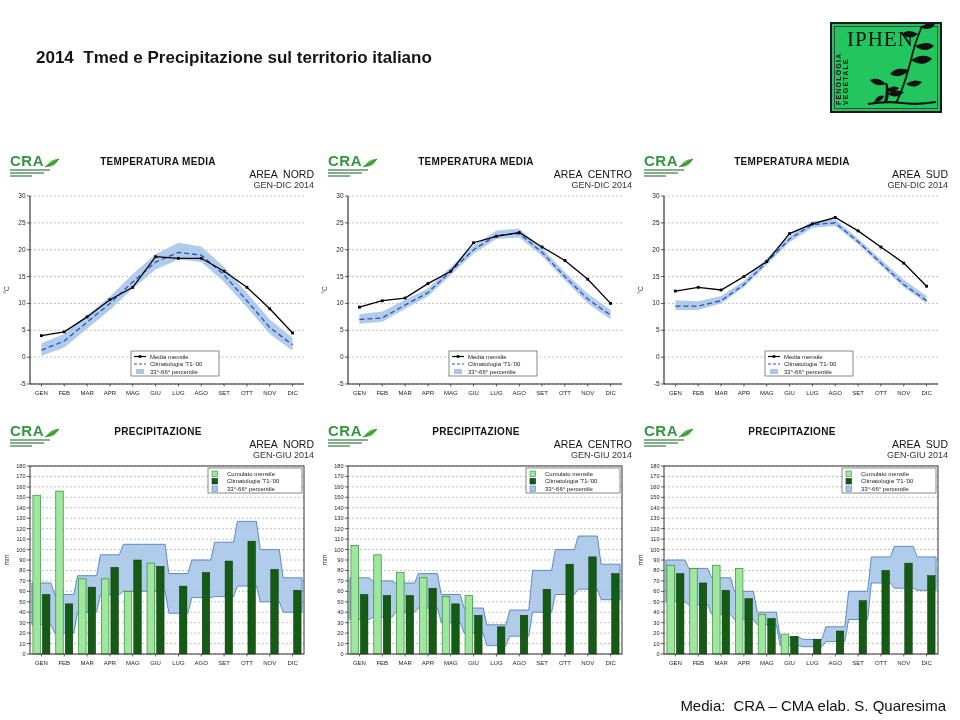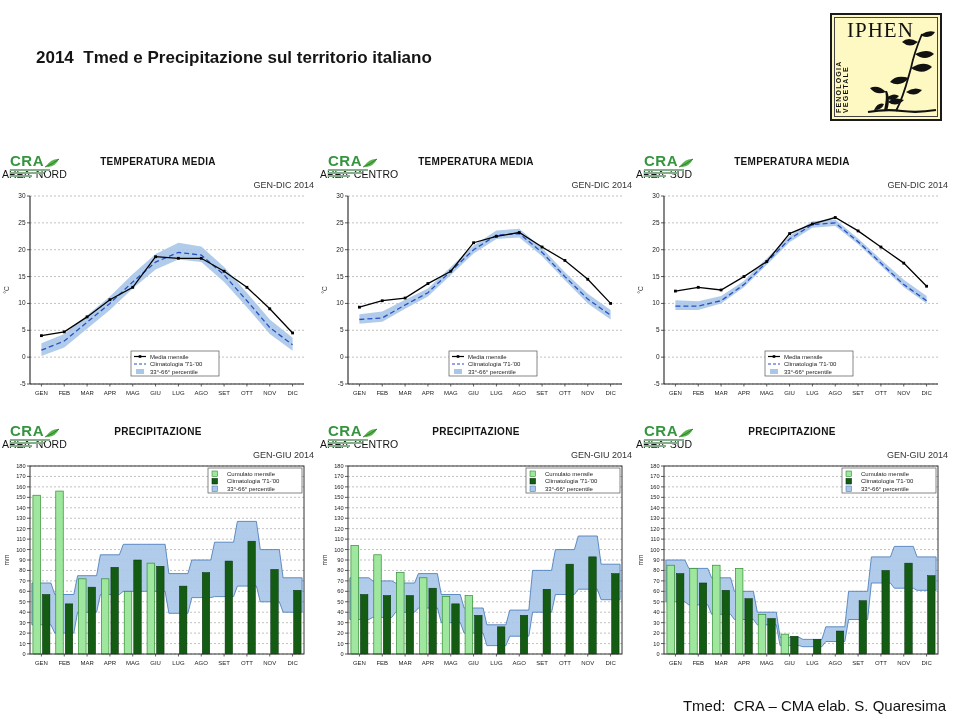--- a/index.html
+++ b/index.html
@@ -1,32 +1,32 @@
 <!DOCTYPE html>
 <html><head>
 <meta charset="utf-8">
 <style>
   html,body{margin:0;padding:0;}
   body{width:960px;height:720px;background:#ffffff;position:relative;overflow:hidden;
        font-family:"Liberation Sans",sans-serif;color:#141414;}
   .slide-title{position:absolute;left:36px;top:48px;font-size:17px;font-weight:bold;
        letter-spacing:0px;white-space:pre;margin:0;color:#141414;}
   
-  .iphen{position:absolute;right:18px;top:13px;width:112px;height:108px;border:2px solid #1a1a1a;
-       background:#fef9c3;box-sizing:border-box;}
+  .iphen{position:absolute;right:18px;top:22px;width:112px;height:91px;border:2px solid #1a1a1a;
+       background:#22c55e;box-sizing:border-box;}
   .iphen .inner{position:absolute;inset:2px;border:1px solid #444;}
   .iphen .vert{position:absolute;left:3px;bottom:6px;writing-mode:vertical-rl;transform:rotate(180deg);
        font-size:7px;font-weight:bold;letter-spacing:1.2px;color:#111;}
   .iphen .name{position:absolute;left:15px;top:3px;font-family:"Liberation Serif",serif;
        font-size:21px;letter-spacing:1px;color:#111;}
   .iphen svg{position:absolute;right:2px;bottom:3px;}
   
   .panel{position:absolute;width:312px;height:264px;}
   .ptitle{font-weight:bold;font-size:10px;text-align:center;margin-top:10px;letter-spacing:.3px;}
-  .psub{font-size:10.5px;text-align:left;white-space:pre;margin-top:1px;}
+  .psub{font-size:10.5px;text-align:right;white-space:pre;margin-top:1px;}
   .pper{font-size:9px;text-align:right;color:#333;margin-top:0;}
   .plot{position:absolute;top:44px;left:0;width:312px;height:218px;}
   
   .cra{position:absolute;left:8px;top:8px;width:56px;}
   .cra-row{display:flex;align-items:flex-end;}
   .cra-txt{font-size:15px;font-weight:bold;color:#35953f;letter-spacing:.5px;line-height:14px;}
   .cra-lines i{display:block;height:1.6px;background:#86ae8c;margin-top:1.3px;}
   .cra-lines i:nth-child(1){width:40px;}
   .cra-lines i:nth-child(2){width:34px;}
   .cra-lines i:nth-child(3){width:22px;}
@@ -744,14 +744,14 @@
       <rect x="210" y="11" width="5.5" height="5.5" fill="#9fe69f" stroke="#2f8f2f" stroke-width="0.6"></rect>
       <text x="225" y="15.5" class="leg" text-anchor="start">Cumulato mensile</text>
       <rect x="210" y="18.5" width="5.5" height="5.5" fill="#145c14" stroke="#06300a" stroke-width="0.6"></rect>
       <text x="225" y="23" class="leg" text-anchor="start">Climatologia '71-'00</text>
       <rect x="210" y="26" width="5.5" height="5.5" fill="#a9c7e8" stroke="#4f81bd" stroke-width="0.6"></rect>
       <text x="225" y="30.5" class="leg" text-anchor="start">33°-66° percentile</text>
     </svg>
 </div>
 
 <div class="footer">
-  <span class="lbl">Tmed:</span><span>CRA – CMA elab. S. Quaresima</span>
+  <span class="lbl">Media:</span><span>CRA – CMA elab. S. Quaresima</span>
 </div>
 
 </body></html>

